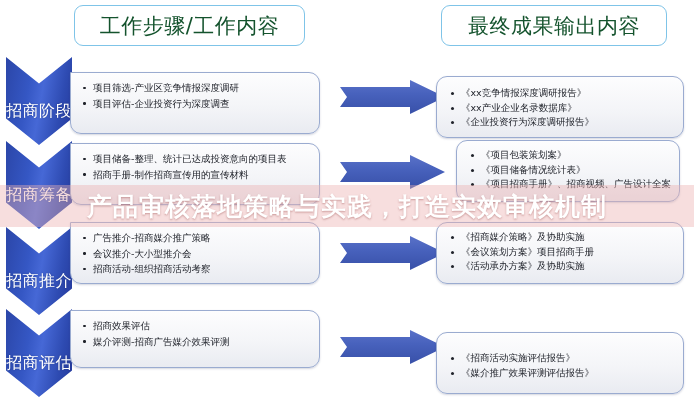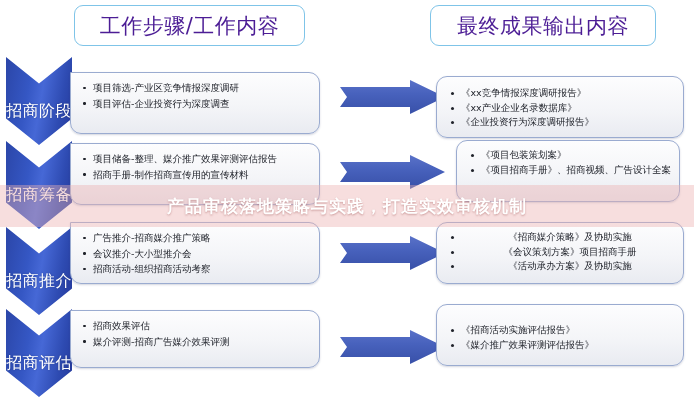--- a/index.html
+++ b/index.html
@@ -12,28 +12,28 @@
   #stage{position:absolute;left:0;top:0;width:694px;height:400px;overflow:hidden;background:#fff;}
 
   
   .hdr{
     position:absolute;
     box-sizing:border-box;
     border:1.4px solid #7fc4e8;
     border-radius:9px;
     background:#ffffff;
     display:flex;align-items:center;justify-content:center;
-    color:#4c1d95;
+    color:#14532d;
     font-size:21px;
     font-weight:400;
     letter-spacing:0.5px;
     white-space:nowrap;
   }
   #hdr-left{left:74px;top:5px;width:231px;height:41px;}
-  #hdr-right{left:430px;top:5px;width:226px;height:41px;}
+  #hdr-right{left:441px;top:5px;width:226px;height:41px;}
 
   
   #chevron-strip{position:absolute;left:6px;top:57px;width:66px;height:330px;}
   .chev{
     position:absolute;left:0;width:66px;height:88px;
     background:linear-gradient(100deg,#2B46A8 0%,#3557C4 34%,#4668D6 52%,#2E4BB2 78%,#24389A 100%);
     -webkit-clip-path:polygon(0 0,50% 30%,100% 0,100% 70%,50% 100%,0 70%);
     clip-path:polygon(0 0,50% 30%,100% 0,100% 70%,50% 100%,0 70%);
   }
   .chev .lbl{
@@ -82,22 +82,22 @@
   .card.rightcard li::before{left:4px;top:6px;width:3px;height:3px;}
 
   
   #card-l0{left:70px;top:72px;width:250px;height:62px;}
   #card-l1{left:70px;top:143px;width:250px;height:62px;}
   #card-l2{left:70px;top:222px;width:250px;height:62px;}
   #card-l3{left:70px;top:310px;width:250px;height:58px;}
   
   #card-r0{left:436px;top:65px;width:248px;height:62px;}
   #card-r1{left:436px;top:140px;width:224px;height:62px;margin-left:20px;}
-  #card-r2{left:436px;top:222px;width:248px;height:62px;text-align:center;}
-  #card-r3{left:436px;top:304px;width:248px;height:62px;font-family:Liberation Serif, serif;}
+  #card-r2{left:436px;top:222px;width:248px;height:62px;}
+  #card-r3{left:436px;top:332px;width:248px;height:62px;font-family:Liberation Serif, serif;}
   #card-r0{padding-top:9px;margin-top:11px;}
   #card-r3{padding-top:18px;}
 
   
   .arrow{
     position:absolute;width:105px;height:34px;
     background:linear-gradient(180deg,#5a72c8 0%,#4862bd 40%,#3850a8 100%);
     -webkit-clip-path:polygon(0 7px,7px 50%,0 27px,70px 27px,70px 34px,105px 17px,70px 0,70px 7px);
     clip-path:polygon(0 7px,7px 50%,0 27px,70px 27px,70px 34px,105px 17px,70px 0,70px 7px);
   }
@@ -107,21 +107,21 @@
   #arr3{left:340px;top:330px;}
 
   
   #overlay{
     position:absolute;left:0;top:185px;width:694px;height:42px;
     background:rgba(236,176,176,.42);
     display:flex;align-items:center;justify-content:center;
     pointer-events:none;
   }
   #overlay-text{
-    font-size:17px;
+    font-size:25px;
     font-weight:bold;
     color:#ffffff;
     letter-spacing:1px;
     white-space:nowrap;
     text-shadow:0 1px 2px rgba(150,70,70,.45);
   }
 </style>
 </head>
 <body>
 
@@ -150,21 +150,21 @@
   </div>
 
   <div class="card tr" id="card-l0">
     <ul>
       <li>项目筛选-产业区竞争情报深度调研</li>
       <li>项目评估-企业投资行为深度调查</li>
     </ul>
   </div>
   <div class="card tr" id="card-l1">
     <ul>
-      <li>项目储备-整理、媒介推广效果评测评估报告</li>
+      <li>项目储备-整理、统计已达成投资意向的项目表</li>
       <li>招商手册-制作招商宣传用的宣传材料</li>
     </ul>
   </div>
   <div class="card tr" id="card-l2">
     <ul>
       <li>广告推介-招商媒介推广策略</li>
       <li>会议推介-大小型推介会</li>
       <li>招商活动-组织招商活动考察</li>
     </ul>
   </div>
@@ -183,20 +183,21 @@
   <div class="card tl tr rightcard" id="card-r0">
     <ul>
       <li>《xx竞争情报深度调研报告》</li>
       <li>《xx产业企业名录数据库》</li>
       <li>《企业投资行为深度调研报告》</li>
     </ul>
   </div>
   <div class="card tl tr rightcard" id="card-r1">
     <ul>
       <li>《项目包装策划案》</li>
+      <li>《项目储备情况统计表》</li>
       <li>《项目招商手册》、招商视频、广告设计全案</li>
     </ul>
   </div>
   <div class="card tl tr rightcard" id="card-r2">
     <ul>
       <li>《招商媒介策略》及协助实施</li>
       <li>《会议策划方案》项目招商手册</li>
       <li>《活动承办方案》及协助实施</li>
     </ul>
   </div>

